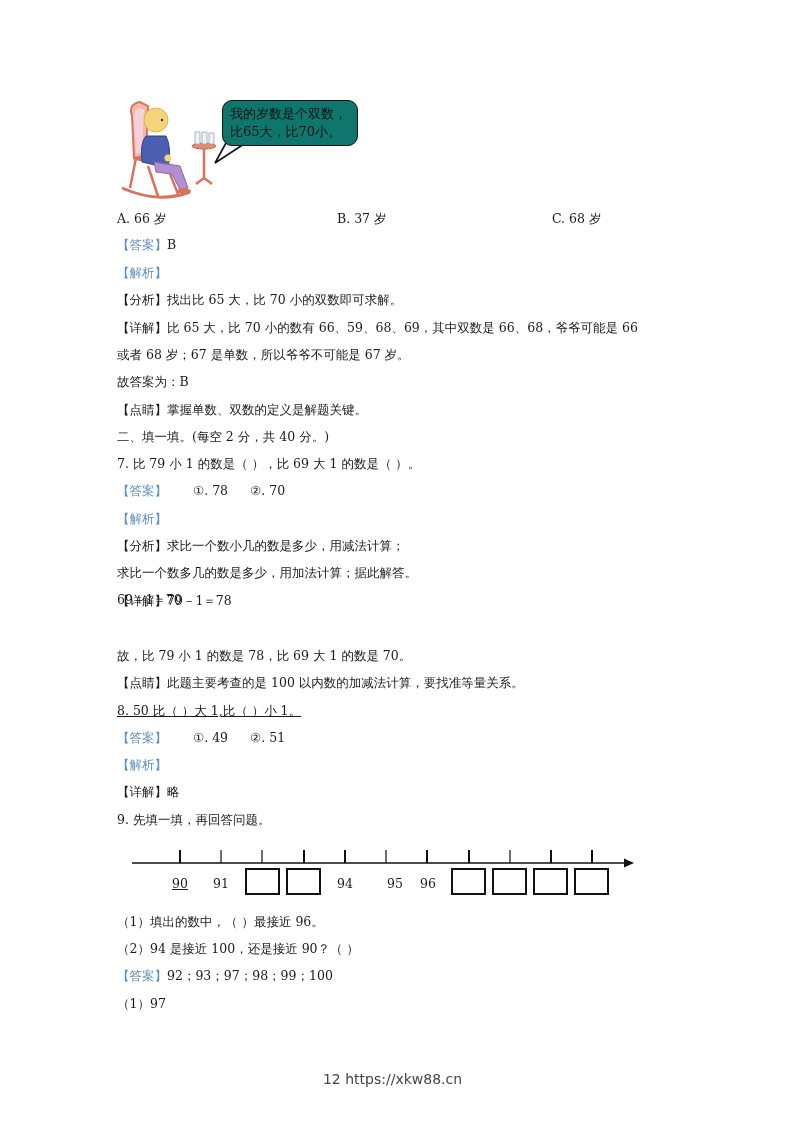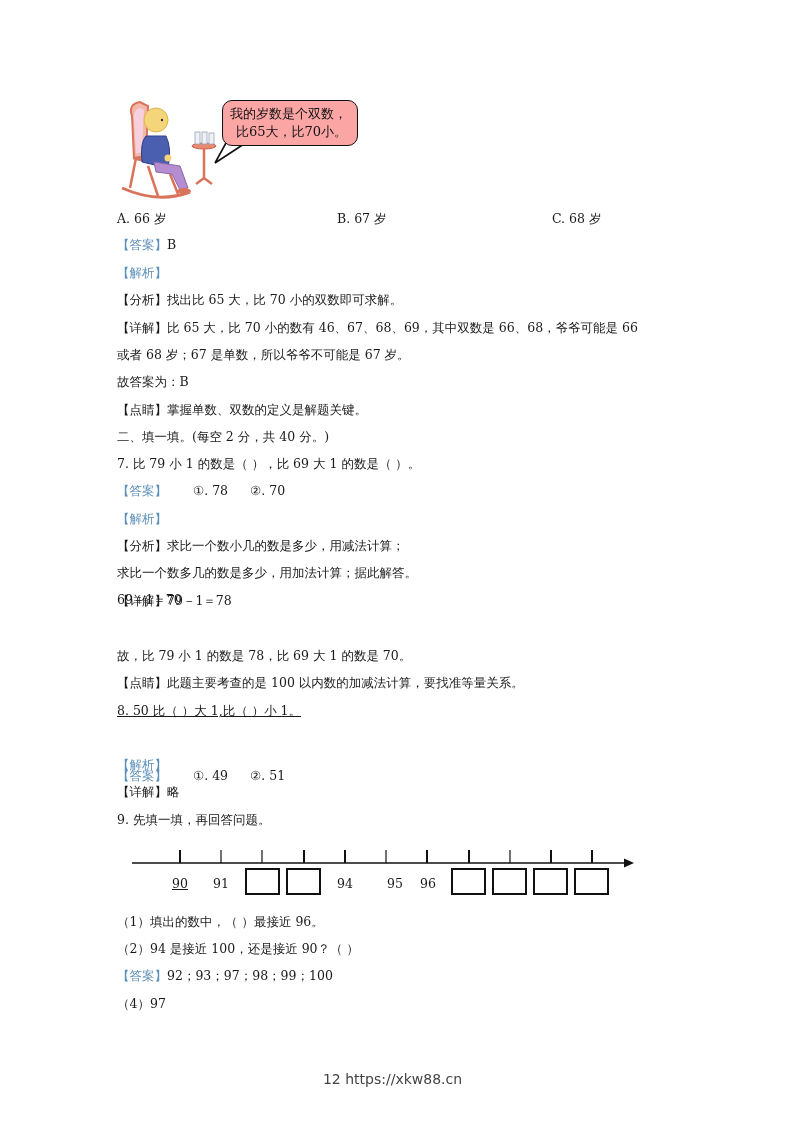--- a/index.html
+++ b/index.html
@@ -6,21 +6,21 @@
   body { width:793px; height:1122px; position:relative; overflow:hidden;
          font-family:"DejaVu Serif", "Liberation Serif", serif; color:#1a1a1a; }
   .line { position:absolute; left:117px; font-size:12.5px; line-height:16px; white-space:nowrap; }
   .lbl { color:#5b8fb8; }
   .opt { position:absolute; font-size:12.5px; line-height:16px; white-space:nowrap; }
   .ans-gap { display:inline-block; width:26px; }
   .ans-gap2 { display:inline-block; width:22px; }
   
   .illus { position:absolute; left:118px; top:96px; width:100px; height:108px; }
   .bubble { position:absolute; left:222px; top:100px; width:134px; height:44px;
-            border:1.6px solid #111; border-radius:10px; background:#fca5a5;text-align:right; }
+            border:1.6px solid #111; border-radius:10px; background:#0f766e; }
   .bubble-text { position:absolute; left:7px; top:4px; font-size:13px; line-height:18px;
                  font-family:"DejaVu Serif", serif; white-space:nowrap; color:#111; }
   .tail { position:absolute; left:210px; top:130px; width:50px; height:40px; }
   
   .numline { position:absolute; left:130px; top:846px; width:510px; height:60px; }
   .nl-label { position:absolute; top:876px; font-size:12.5px; font-family:"DejaVu Serif", serif; }
   .nl-box { position:absolute; top:868px; width:35px; height:27px; border:2px solid #111; box-sizing:border-box; background:#fff; }
   .footer { position:absolute; top:1071px; left:0; width:785px; text-align:center;
             font-family:"DejaVu Sans", sans-serif; font-size:14px; color:#444; }
 </style>
@@ -63,37 +63,37 @@
   <div class="bubble-text">
     <div>我的岁数是个双数，</div>
     <div>比65大，比70小。</div>
   </div>
 </div>
 
 <div class="opt" style="left:117px; top:211px;">
   <span>A.</span>&nbsp;<span>66 岁</span>
 </div>
 <div class="opt" style="left:337px; top:211px;">
-  <span>B.</span>&nbsp;<span>67 岁</span>
+  <span>B.</span>&nbsp;<span>37 岁</span>
 </div>
 <div class="opt" style="left:552px; top:211px;">
   <span>C.</span>&nbsp;<span>68 岁</span>
 </div>
 
 <div class="line" style="top:237px;">
   <span class="lbl">【答案】</span><span>B</span>
 </div>
 <div class="line" style="top:265px;">
   <span class="lbl">【解析】</span>
 </div>
 <div class="line" style="top:292px;">
   <span>【分析】</span><span>找出比 65 大，比 70 小的双数即可求解。</span>
 </div>
 <div class="line" style="top:320px;">
-  <span>【详解】</span><span>比 65 大，比 70 小的数有 46、67、68、69，其中双数是 66、68，爷爷可能是 66</span>
+  <span>【详解】</span><span>比 65 大，比 70 小的数有 66、59、68、69，其中双数是 66、68，爷爷可能是 66</span>
 </div>
 <div class="line" style="top:347px;">或者 68 岁；67 是单数，所以爷爷不可能是 67 岁。</div>
 <div class="line" style="top:374px;">故答案为：B</div>
 <div class="line" style="top:402px;">
   <span>【点睛】</span><span>掌握单数、双数的定义是解题关键。</span>
 </div>
 
 <div class="line" style="top:429px;">二、填一填。(每空 2 分，共 40 分。)</div>
 
 <div class="line" style="top:456px;">7. 比 79 小 1 的数是（          ），比 69 大 1 的数是（          ）。</div>
@@ -110,21 +110,21 @@
 <div class="line" style="top:593px;">
   <span>【详解】</span><span>79－1＝78</span>
 </div>
 <div class="line" style="top:592px;">69＋1＝70</div>
 <div class="line" style="top:648px;">故，比 79 小 1 的数是 78，比 69 大 1 的数是 70。</div>
 <div class="line" style="top:675px;">
   <span>【点睛】</span><span>此题主要考查的是 100 以内数的加减法计算，要找准等量关系。</span>
 </div>
 
 <div class="line" style="top:703px;text-decoration:underline;">8. 50 比（      ）大 1,比（      ）小 1。</div>
-<div class="line" style="top:730px;margin-top:38px;">
+<div class="line" style="top:730px;">
   <span class="lbl">【答案】</span><span class="ans-gap"></span><span>①. 49</span><span class="ans-gap2"></span><span>②. 51</span>
 </div>
 <div class="line" style="top:757px;">
   <span class="lbl">【解析】</span>
 </div>
 <div class="line" style="top:784px;">
   <span>【详解】</span><span>略</span>
 </div>
 
 <div class="line" style="top:812px;">9. 先填一填，再回答问题。</div>
@@ -156,15 +156,15 @@
 <div class="nl-box" style="left:451px;"></div>
 <div class="nl-box" style="left:492px;"></div>
 <div class="nl-box" style="left:533px;"></div>
 <div class="nl-box" style="left:574px;"></div>
 
 <div class="line" style="top:914px;">（1）填出的数中，（      ）最接近 96。</div>
 <div class="line" style="top:941px;">（2）94 是接近 100，还是接近 90？（      ）</div>
 <div class="line" style="top:968px;">
   <span class="lbl">【答案】</span><span>92；93；97；98；99；100</span>
 </div>
-<div class="line" style="top:996px;">（4）97</div>
+<div class="line" style="top:996px;">（1）97</div>
 
 <div class="footer">12 https://xkw88.cn</div>
 
 </body></html>

